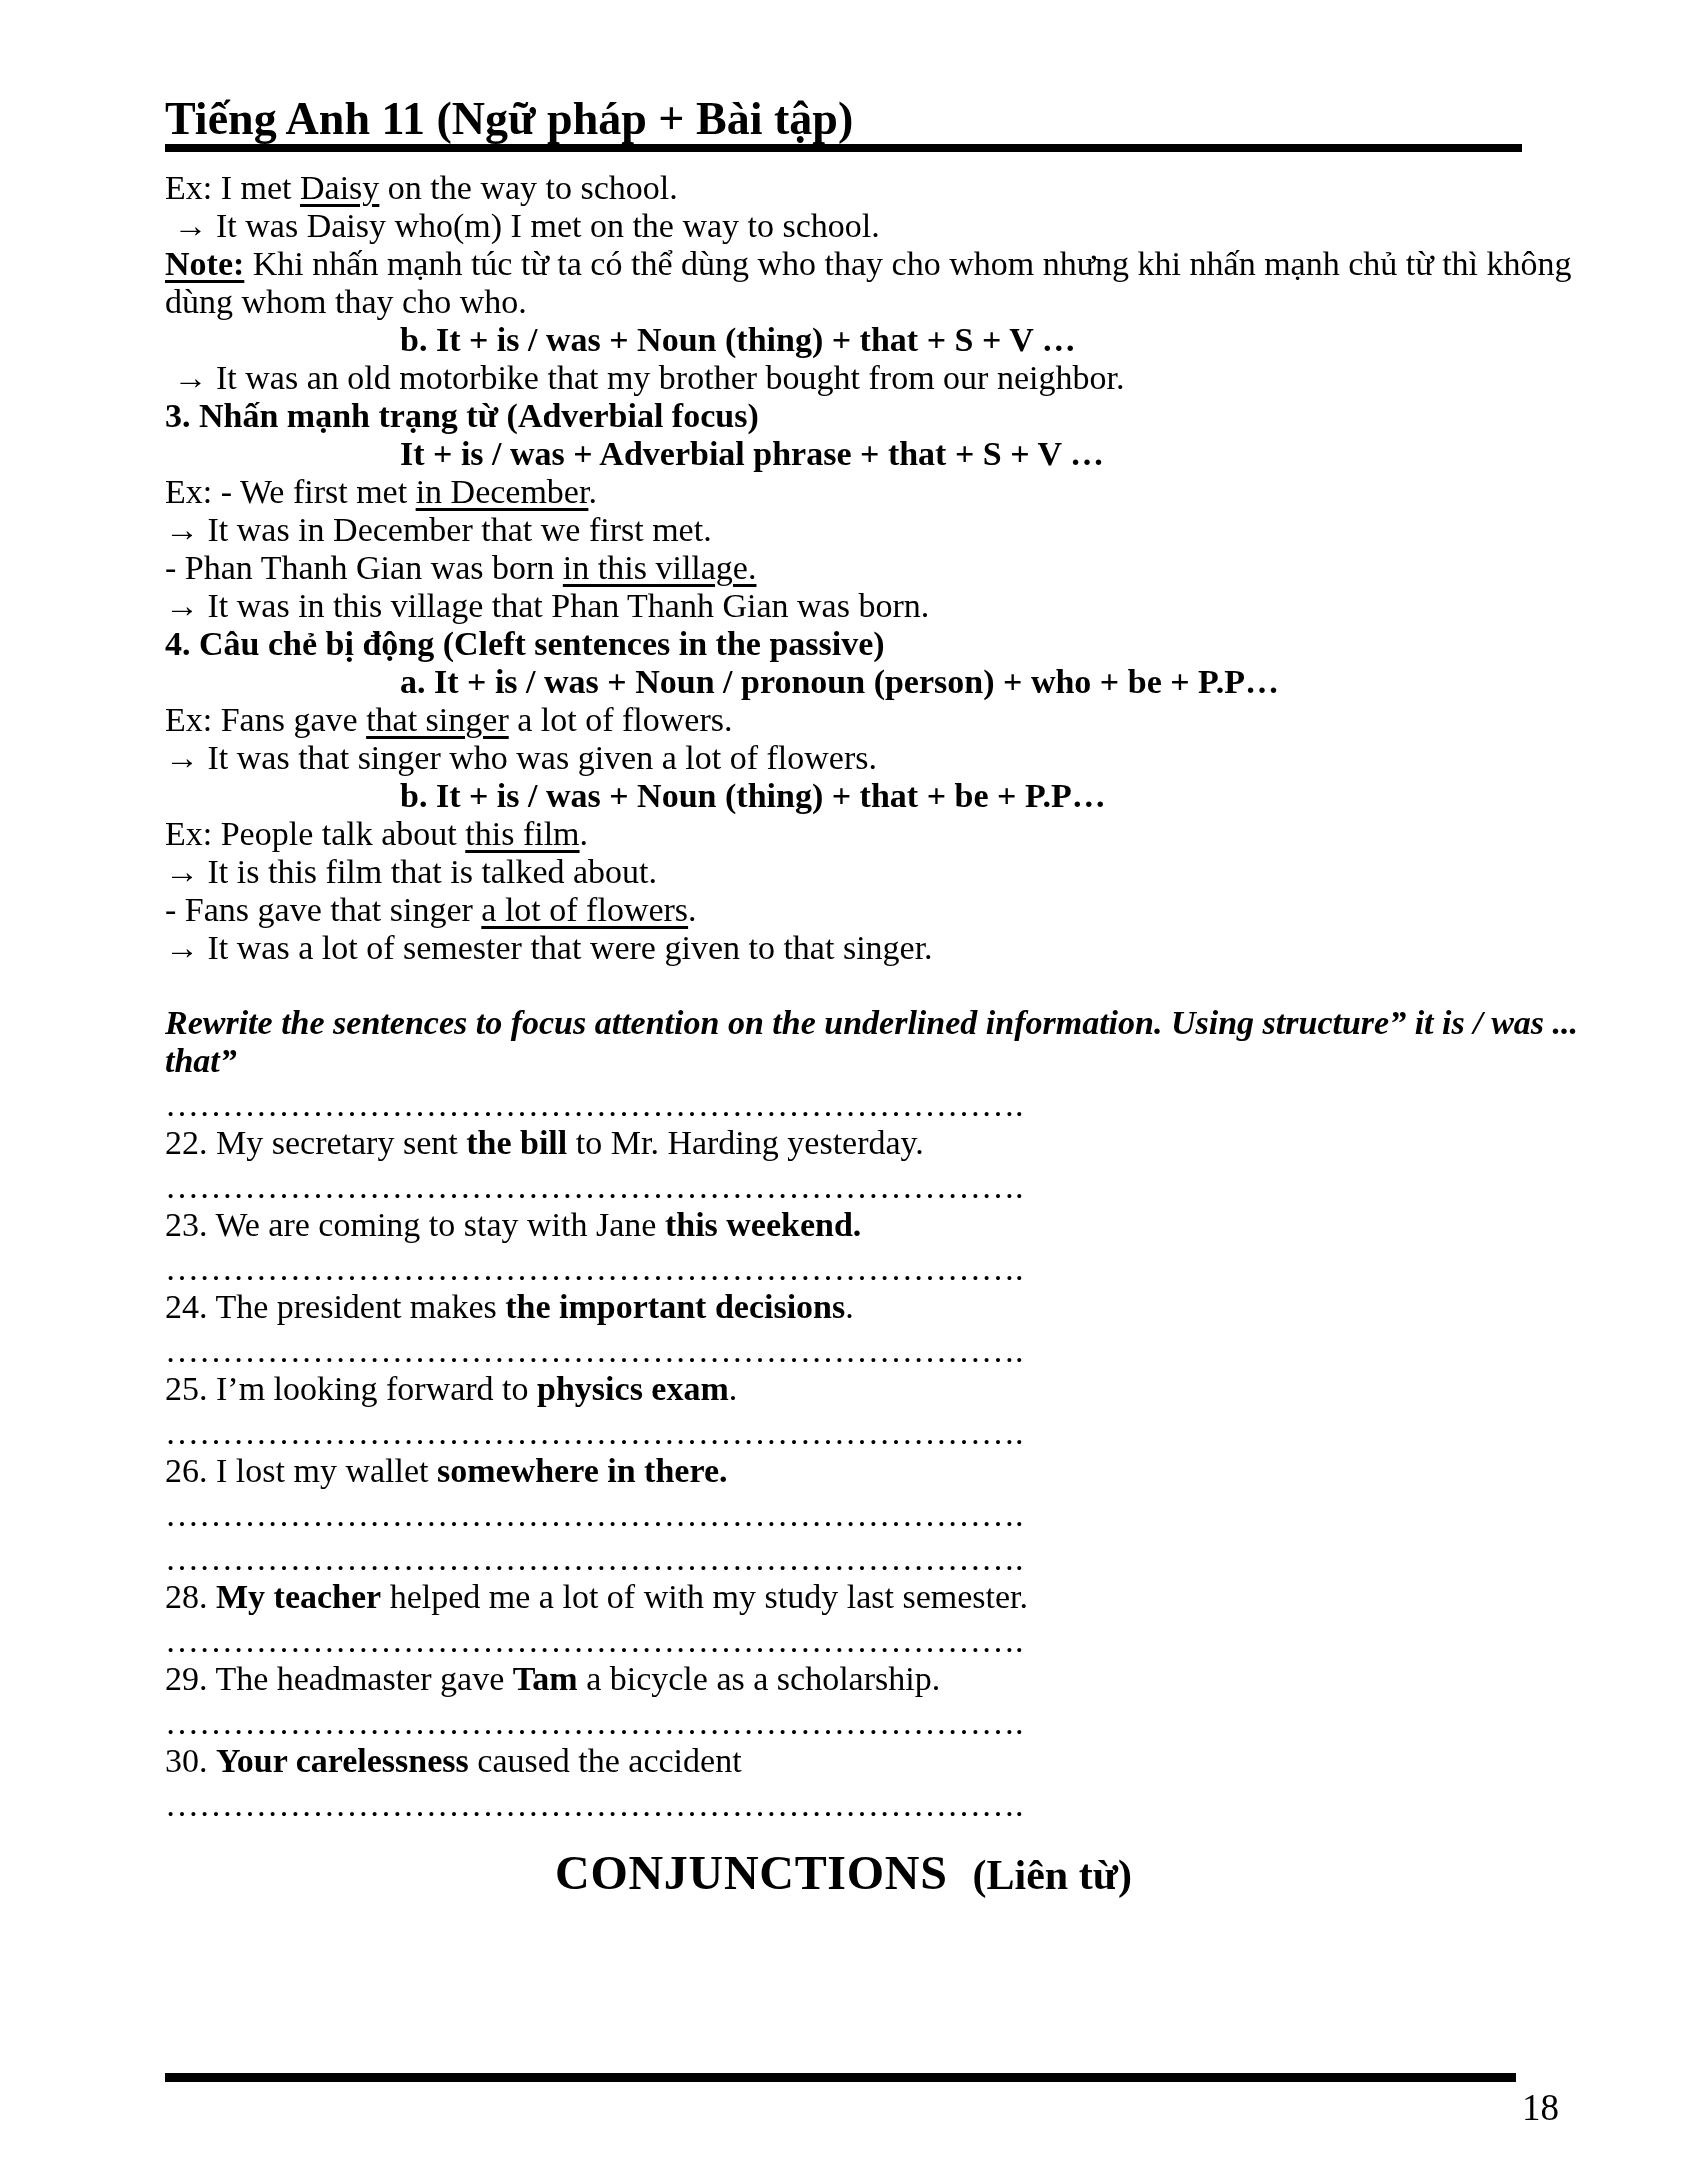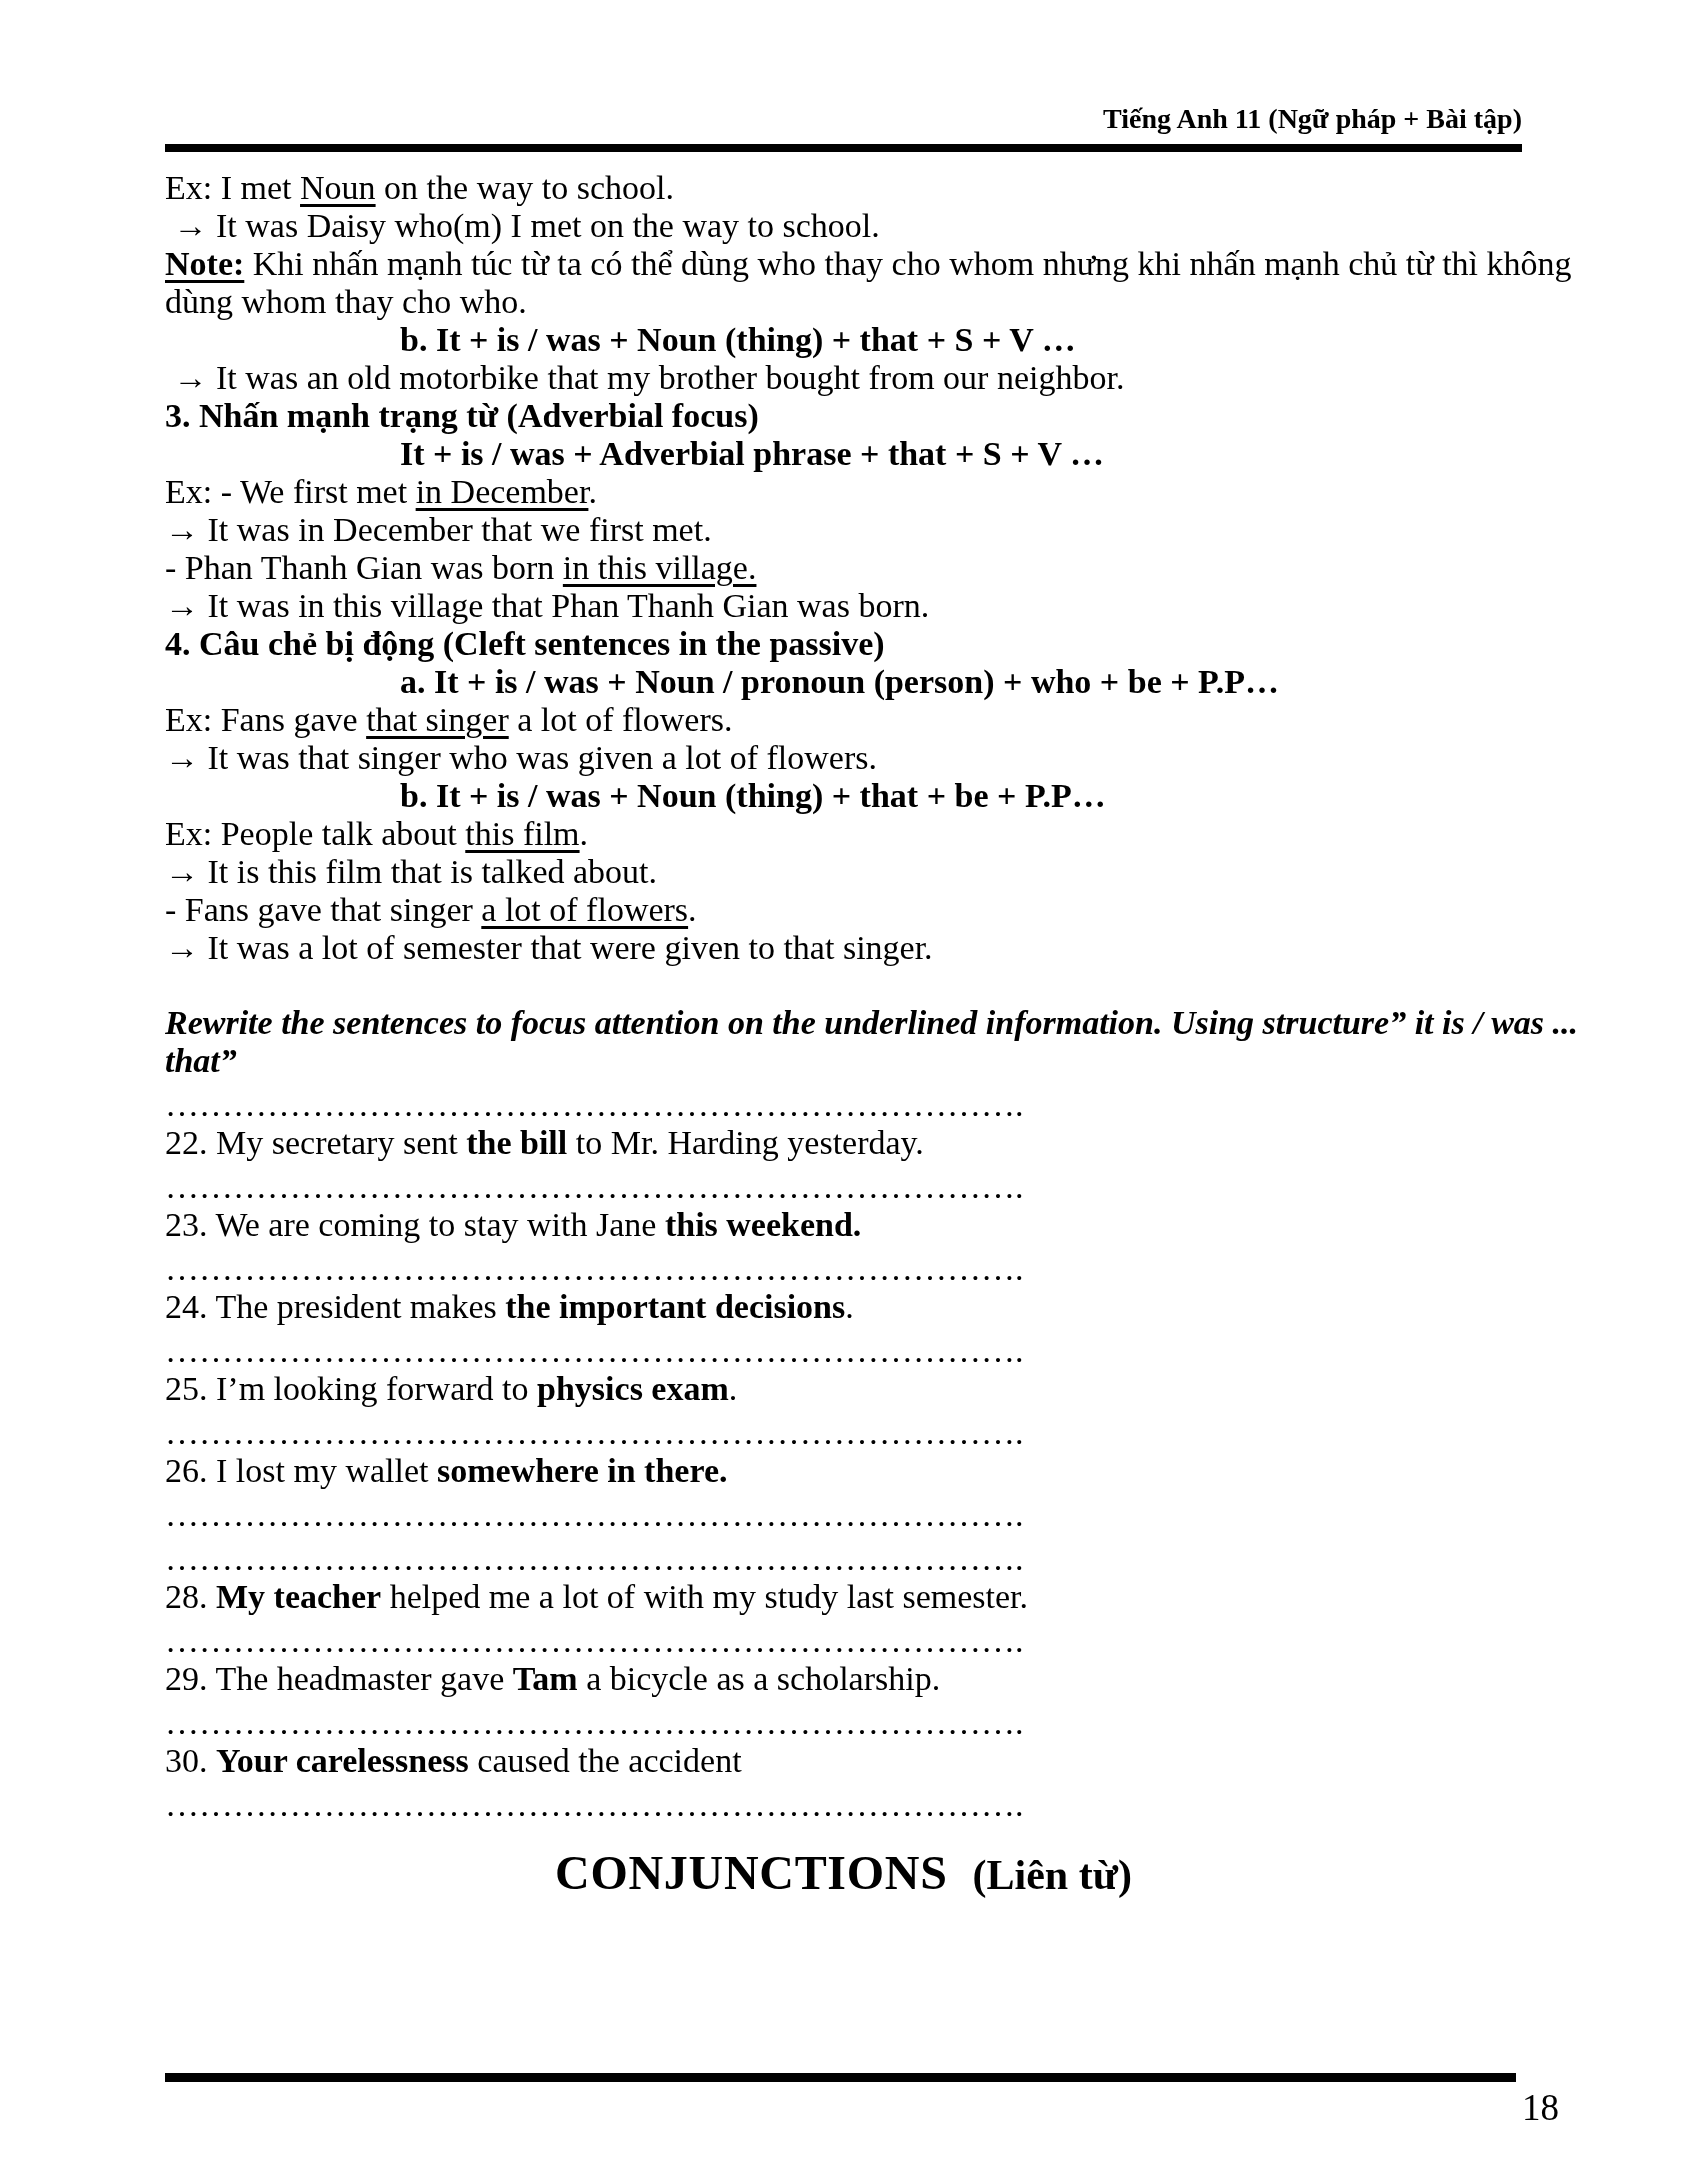--- a/index.html
+++ b/index.html
@@ -1,20 +1,20 @@
 <!DOCTYPE html>
 <html style="font-size:10.6px"><head>
 <meta charset="utf-8">
 <style>
   * { margin:0; padding:0; box-sizing:border-box; }
   html,body { background:#ffffff; }
   body { width:1687px; height:2183px; color:#000; font-family:"Liberation Serif", serif; }
   .page { position:relative; width:1687px; height:2183px; overflow:hidden; padding:98px 165px 0 165px; background:#fff; }
 
-  .header-title { text-align:right; font-weight:bold; font-size:28px; line-height:41px; }
+  .header-title { text-align:left; font-weight:bold; font-size:46px; line-height:41px; }
   .header-rule { margin-top:5.3px; height:4.6px; border-top:6px solid #000; border-bottom:2.6px solid #000; }
 
   .content { margin-top:17px; font-size:34px; line-height:38px; }
   .line { white-space:pre; }
   .line.formula { padding-left:235px; font-weight:bold; }
   .line.heading { font-weight:bold; }
   span.b { font-weight:bold; }
   span.u { text-decoration:underline; text-underline-offset:4.6px; text-decoration-thickness:2.6px; }
 
   .instruction { margin-top:37px; font-weight:bold; font-style:italic; white-space:pre; }
@@ -38,21 +38,21 @@
 
   <header>
     <div class="header-title">Tiếng Anh 11 (Ngữ pháp + Bài tập)</div>
     <div class="header-rule"></div>
   </header>
 
   <main class="content">
 
     <section>
       <div>
-          <p class="line text"><span>Ex: I met </span><span class="u">Noun</span><span> on the way to school.</span></p>
+          <p class="line text"><span>Ex: I met </span><span class="u">Daisy</span><span> on the way to school.</span></p>
           <p class="line text"><span> → It was Daisy who(m) I met on the way to school.</span></p>
           <p class="line text"><span class="b u">Note:</span><span> Khi nhấn mạnh túc từ ta có thể dùng who thay cho whom nhưng khi nhấn mạnh chủ từ thì không</span></p>
           <p class="line text"><span>dùng whom thay cho who.</span></p>
           <p class="line formula"><span class="b">b. It + is / was + Noun (thing) + that + S + V …</span></p>
           <p class="line text"><span> → It was an old motorbike that my brother bought from our neighbor.</span></p>
           <p class="line heading"><span class="b">3. Nhấn mạnh trạng từ (Adverbial focus)</span></p>
           <p class="line formula"><span class="b">It + is / was + Adverbial phrase + that + S + V …</span></p>
           <p class="line text"><span>Ex: - We first met </span><span class="u">in December</span><span>.</span></p>
           <p class="line text"><span>→ It was in December that we first met.</span></p>
           <p class="line text"><span>- Phan Thanh Gian was born </span><span class="u">in this village.</span></p>

